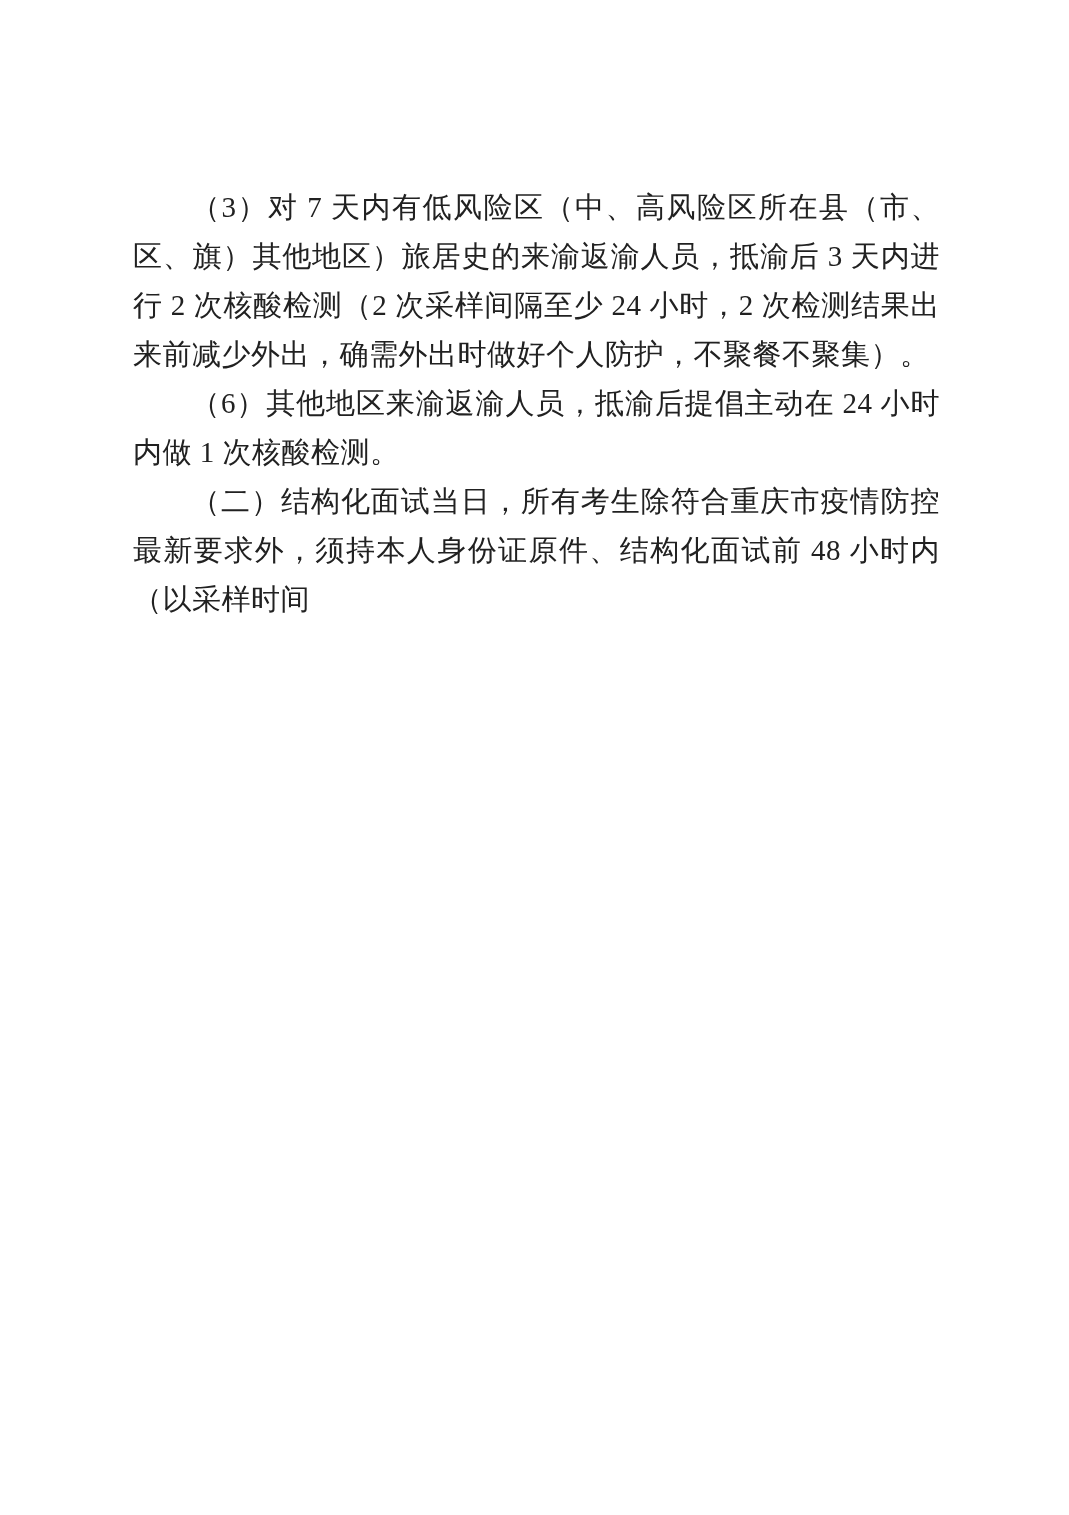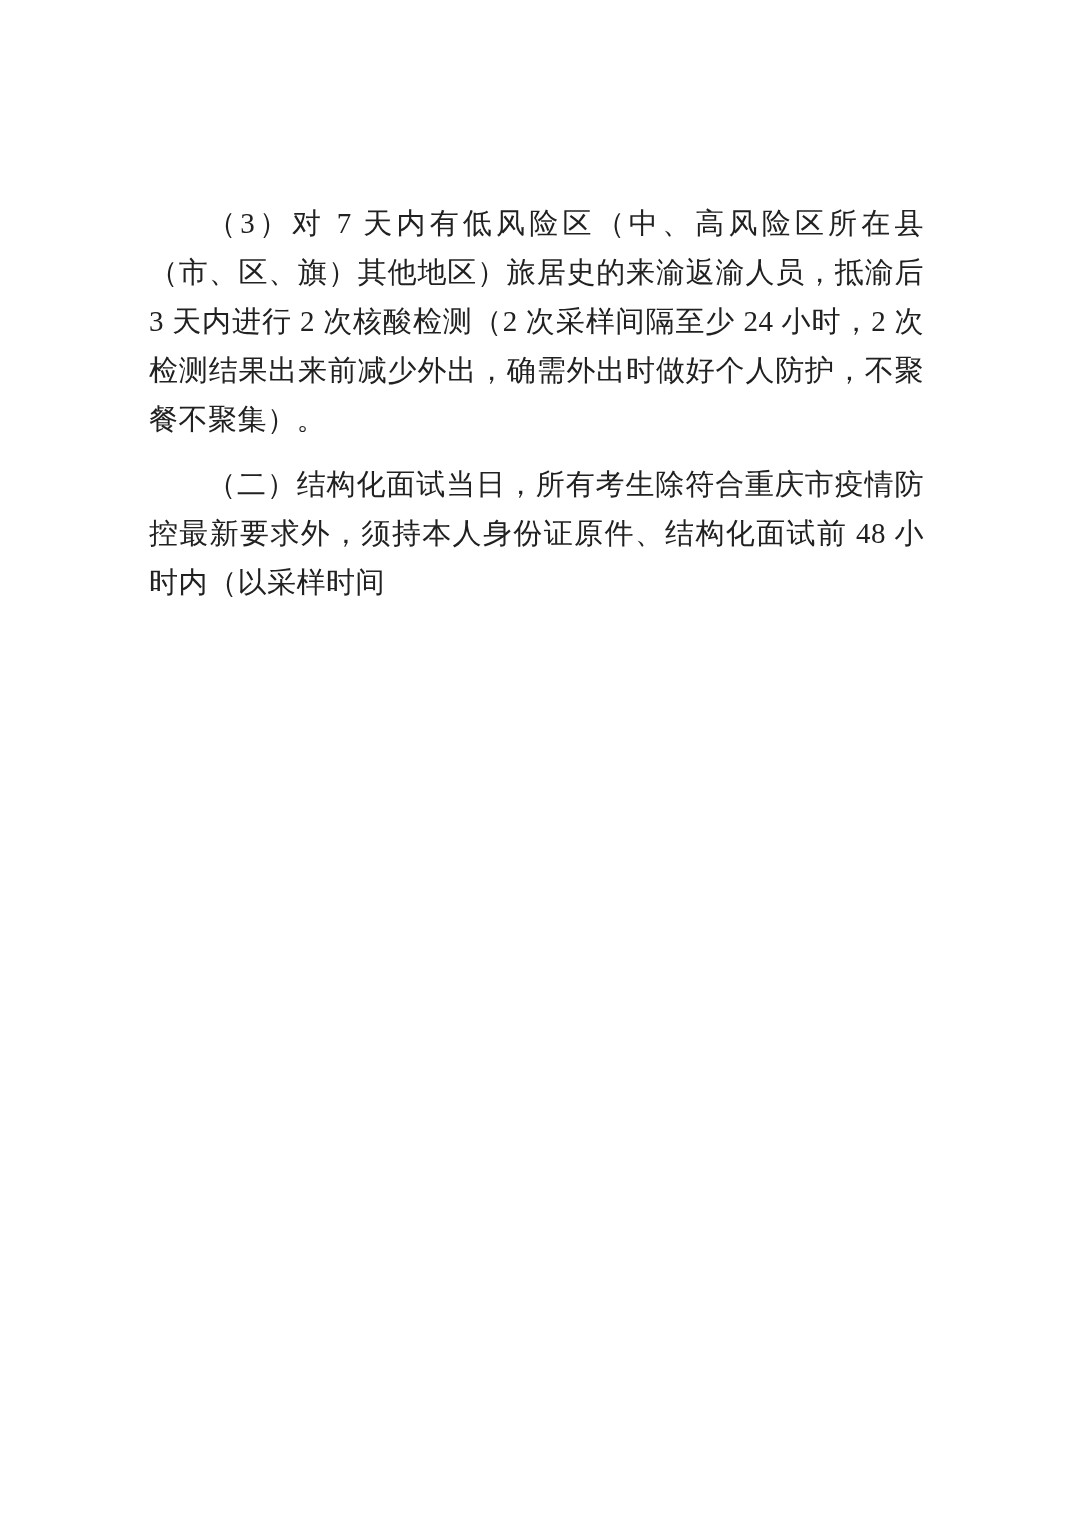--- a/index.html
+++ b/index.html
@@ -23,33 +23,34 @@
     background: #ffffff;
   }
   .doc-body {
     position: absolute;
     left: 133px;
     top: 183px;
     width: 807px;
     color: #212121;
   }
   .doc-body p {
-    margin: 16px;
+    margin: 0;
     padding: 0;
     font-size: 29px;
     line-height: 49px;
     letter-spacing: 0.5px;
     text-align: justify;
     text-justify: inter-ideograph;
     text-indent: 2em;
     word-break: break-all;
     overflow-wrap: break-word;
   }
 </style>
 </head>
 <body>
 
 <div class="doc-page">
   <div class="doc-body">
     <p>（3）对 7 天内有低风险区（中、高风险区所在县（市、区、旗）其他地区）旅居史的来渝返渝人员，抵渝后 3 天内进行 2 次核酸检测（2 次采样间隔至少 24 小时，2 次检测结果出来前减少外出，确需外出时做好个人防护，不聚餐不聚集）。</p>
+    <p>（6）其他地区来渝返渝人员，抵渝后提倡主动在 24 小时内做 1 次核酸检测。</p>
     <p>（二）结构化面试当日，所有考生除符合重庆市疫情防控最新要求外，须持本人身份证原件、结构化面试前 48 小时内（以采样时间</p>
   </div>
 </div>
 
 </body></html>

